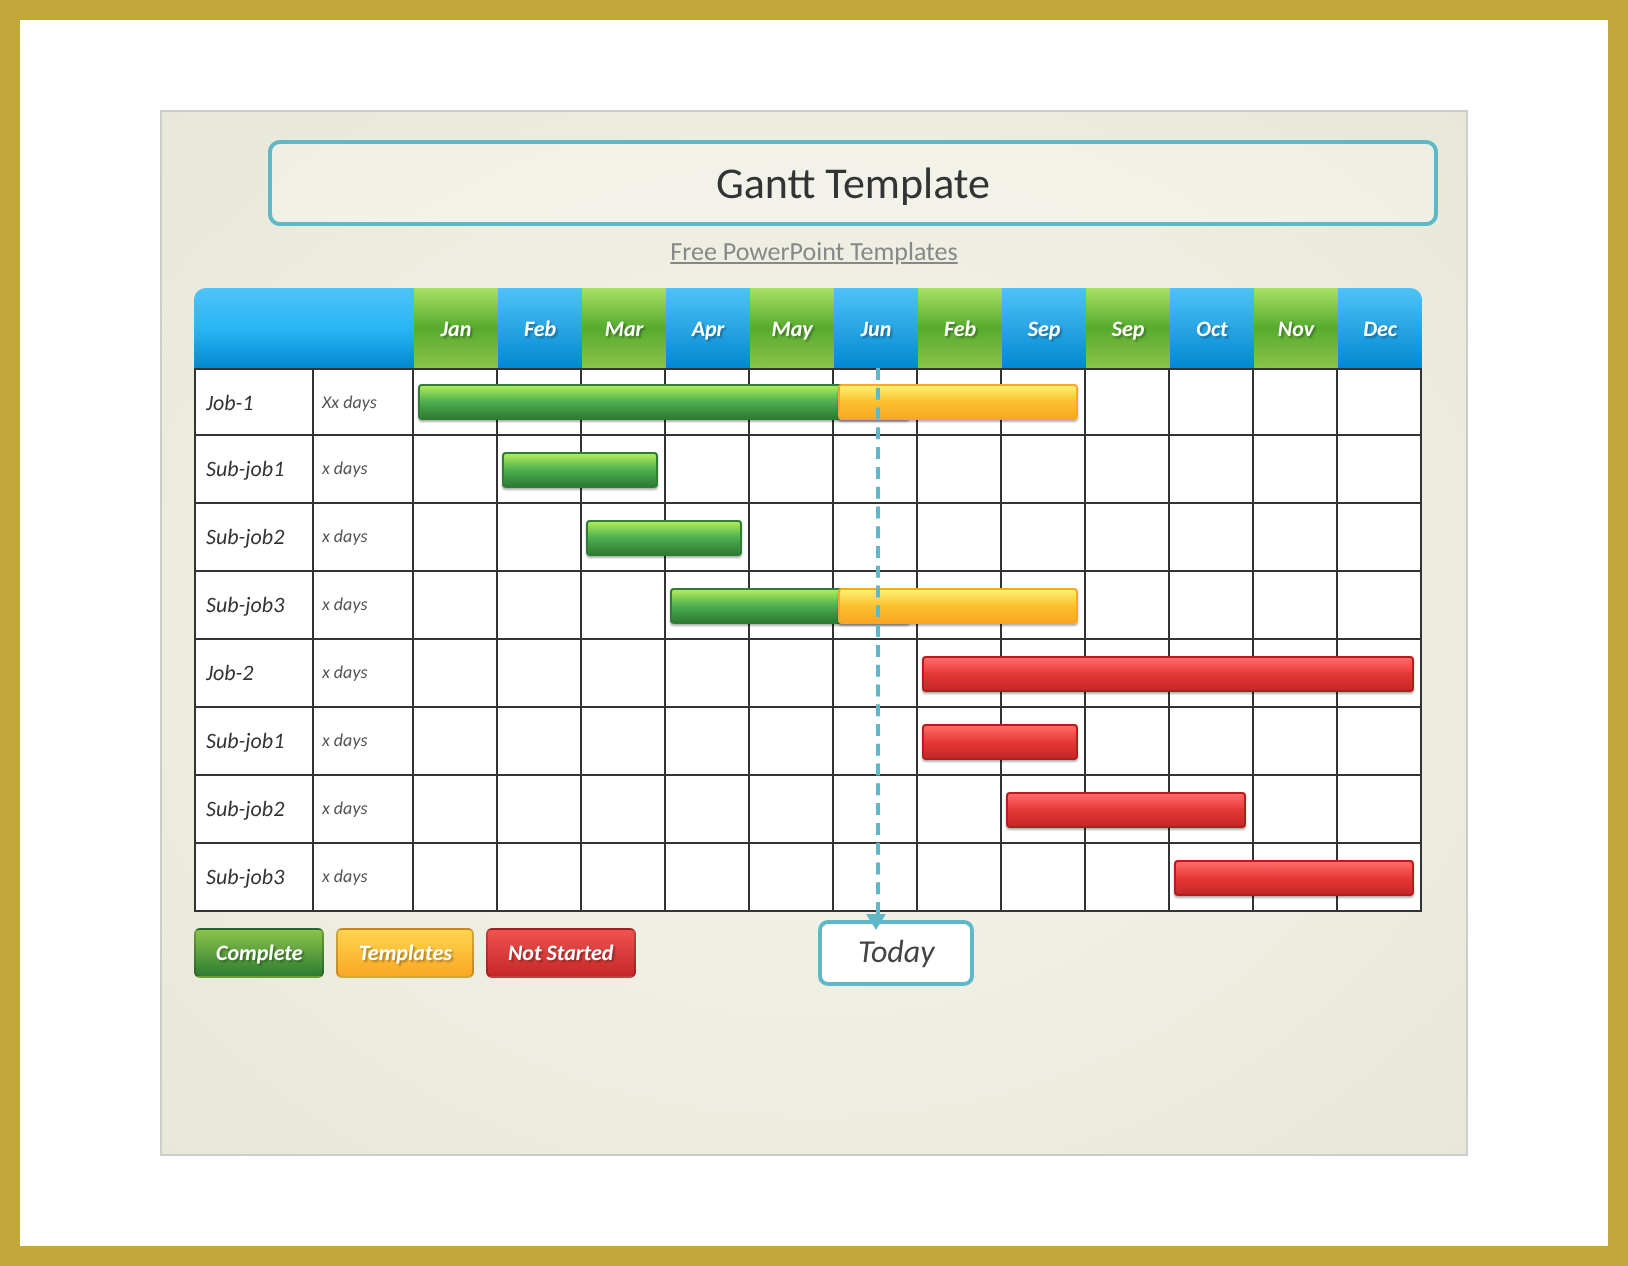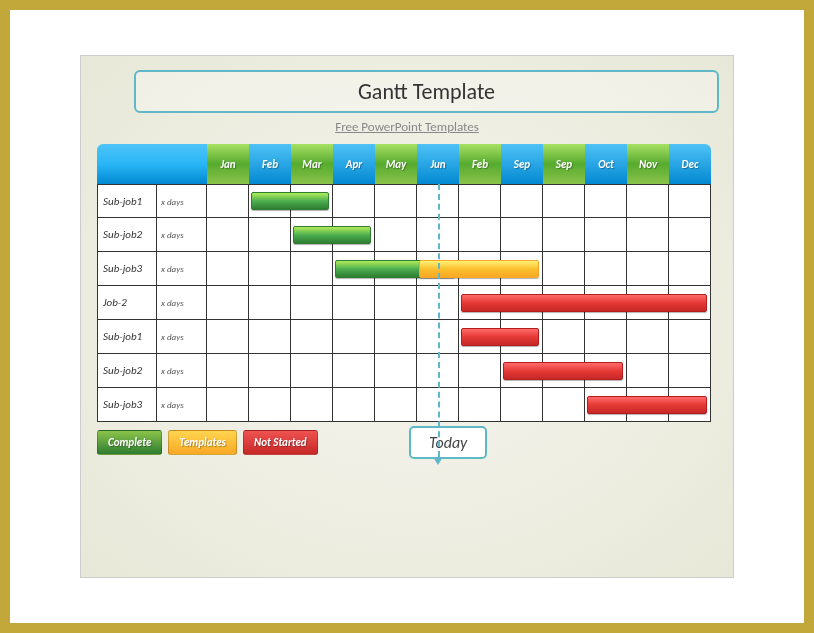--- a/index.html
+++ b/index.html
@@ -190,20 +190,38 @@
         <div class="month-cell mgreen">Sep</div>
         <div class="month-cell mblue">Oct</div>
         <div class="month-cell mgreen">Nov</div>
         <div class="month-cell mblue">Dec</div>
       </div>
 
       <div class="today-line" style="left:341px;"></div>
       <div class="today-arrow-top" style="left:341px;"></div>
 
       <div id="rows-container">
+          <div class="data-row first-row">
+            <div class="row-label" style="border-top: 1px solid rgb(51, 51, 51);">Job-1</div>
+            <div class="row-dur" style="border-top: 1px solid rgb(51, 51, 51);">Xx days</div>
+            <div class="grid-cell" style="border-top: 1px solid rgb(51, 51, 51);"></div>
+            <div class="grid-cell" style="border-top: 1px solid rgb(51, 51, 51);"></div>
+            <div class="grid-cell" style="border-top: 1px solid rgb(51, 51, 51);"></div>
+            <div class="grid-cell" style="border-top: 1px solid rgb(51, 51, 51);"></div>
+            <div class="grid-cell" style="border-top: 1px solid rgb(51, 51, 51);"></div>
+            <div class="grid-cell" style="border-top: 1px solid rgb(51, 51, 51);"></div>
+            <div class="grid-cell" style="border-top: 1px solid rgb(51, 51, 51);"></div>
+            <div class="grid-cell" style="border-top: 1px solid rgb(51, 51, 51);"></div>
+            <div class="grid-cell" style="border-top: 1px solid rgb(51, 51, 51);"></div>
+            <div class="grid-cell" style="border-top: 1px solid rgb(51, 51, 51);"></div>
+            <div class="grid-cell" style="border-top: 1px solid rgb(51, 51, 51);"></div>
+            <div class="grid-cell" style="border-top: 1px solid rgb(51, 51, 51);"></div>
+            <div class="bar bar-green" style="left: 112px; width: 246px;"></div>
+            <div class="bar bar-yellow" style="left: 322px; width: 120px;"></div>
+          </div>
           <div class="data-row">
             <div class="row-label">Sub-job1</div>
             <div class="row-dur">x days</div>
             <div class="grid-cell"></div>
             <div class="grid-cell"></div>
             <div class="grid-cell"></div>
             <div class="grid-cell"></div>
             <div class="grid-cell"></div>
             <div class="grid-cell"></div>
             <div class="grid-cell"></div>

